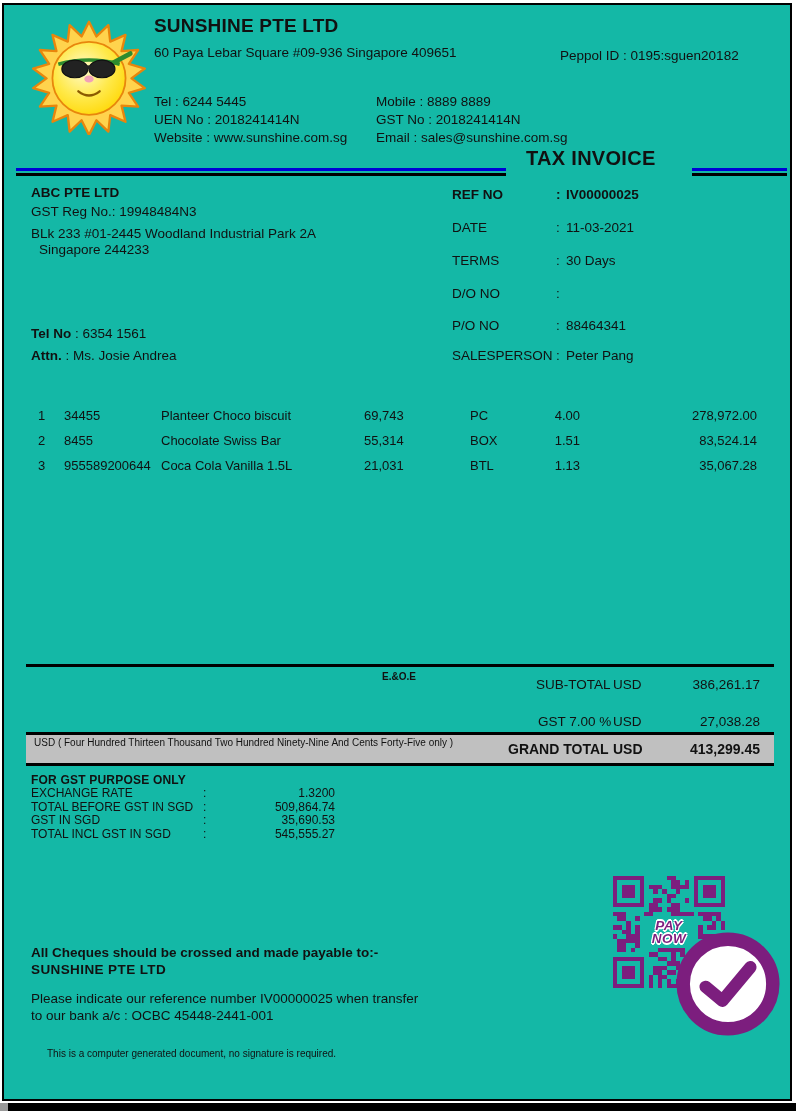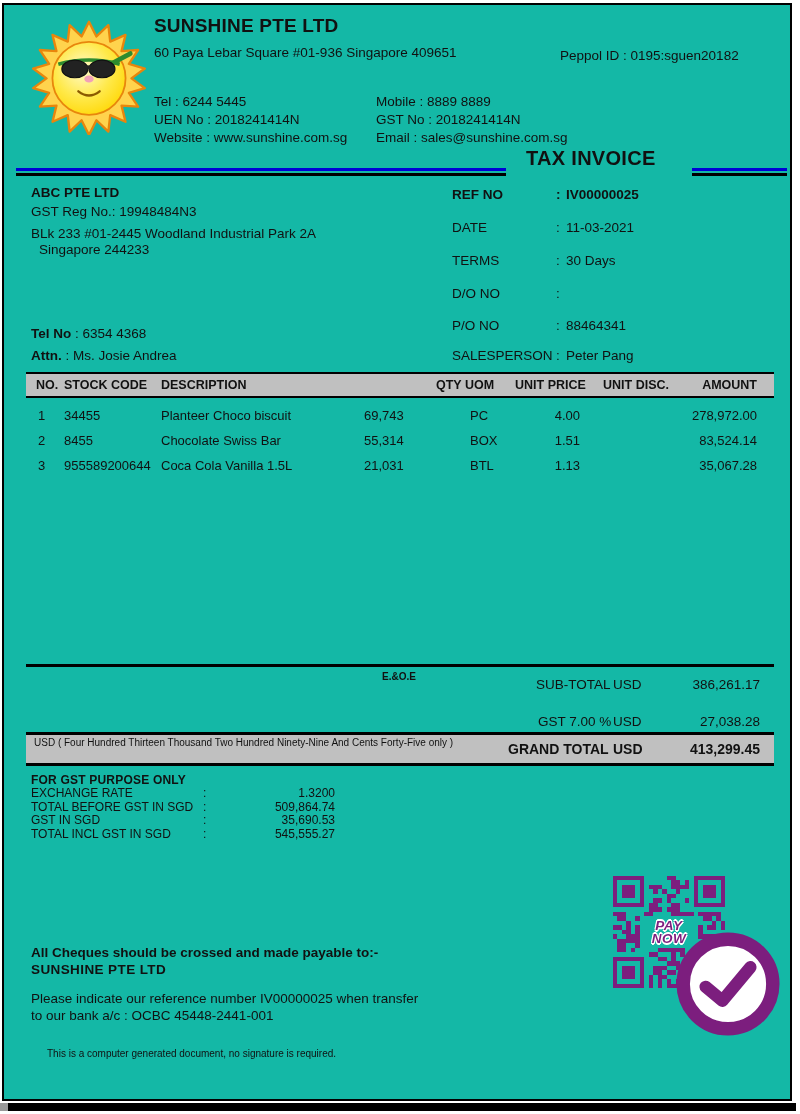--- a/index.html
+++ b/index.html
@@ -113,21 +113,21 @@
       <path d="M24 40 Q50 33 76 40" stroke="#2E8B2E" stroke-width="3" fill="none"></path>
       <path d="M70 39 L85 31" stroke="#2E8B2E" stroke-width="4" fill="none" stroke-linecap="round"></path>
       <ellipse cx="38" cy="44" rx="11" ry="7.5" fill="#222" stroke="#111" stroke-width="1"></ellipse>
       <ellipse cx="61" cy="44" rx="11" ry="7.5" fill="#222" stroke="#111" stroke-width="1"></ellipse>
       <rect x="46" y="41" width="8" height="3" fill="#222"></rect>
       <ellipse cx="50" cy="52.5" rx="4" ry="3" fill="#F2A0B8"></ellipse>
       <path d="M41 63 Q50 70 59 63" stroke="#8a5a00" stroke-width="2" fill="none" stroke-linecap="round"></path>
     </svg>
   </div>
   <div class="abs co-name">SUNSHINE PTE LTD</div>
-  <div class="abs co-addr">60 Paya Lebar Square #01-936 Singapore 409651</div>
+  <div class="abs co-addr">60 Paya Lebar Square #09-936 Singapore 409651</div>
   <div class="abs peppol">Peppol ID : 0195:sguen20182</div>
   <div class="abs contact c1 r1">Tel :  6244 5445</div>
   <div class="abs contact c2 r1">Mobile :  8889 8889</div>
   <div class="abs contact c1 r2">UEN No :  2018241414N</div>
   <div class="abs contact c2 r2">GST No :  2018241414N</div>
   <div class="abs contact c1 r3">Website : www.sunshine.com.sg</div>
   <div class="abs contact c2 r3">Email : sales@sunshine.com.sg</div>
 
   <div class="abs doc-title">TAX INVOICE</div>
   <div class="dline dl-left">
@@ -139,21 +139,21 @@
       <div class="lk"></div>
     </div>
 
   <div class="abs cust cust-name">ABC PTE LTD</div>
   <div class="abs cust cust-gst">GST Reg No.: 19948484N3</div>
   <div class="abs cust cust-a1">BLk 233 #01-2445 Woodland Industrial Park 2A</div>
   <div class="abs cust cust-a2">Singapore 244233</div>
   <div class="abs cust cust-tel">
     <span class="b">Tel No</span>
     <span>:</span>
-    <span>6354 4368</span>
+    <span>6354 1561</span>
   </div>
   <div class="abs cust cust-attn">
     <span class="b">Attn.</span>
     <span>:</span>
     <span>Ms. Josie Andrea</span>
   </div>
 
   <div class="meta-row m0">
     <span class="lab">REF NO</span>
     <span class="col">:</span>
@@ -178,29 +178,20 @@
     <span class="lab">P/O NO</span>
     <span class="col">:</span>
     <span class="val">88464341</span>
   </div>
   <div class="meta-row m5">
     <span class="lab">SALESPERSON</span>
     <span class="col">:</span>
     <span class="val">Peter Pang</span>
   </div>
 
-  <div class="thead">
-    <span class="h-no">NO.</span>
-    <span class="h-stock">STOCK CODE</span>
-    <span class="h-desc">DESCRIPTION</span>
-    <span class="h-qty">QTY  UOM</span>
-    <span class="h-price">UNIT PRICE</span>
-    <span class="h-disc">UNIT DISC.</span>
-    <span class="h-amt">AMOUNT</span>
-  </div>
 
   <div class="trow t0">
     <span class="cell-no">1</span>
     <span class="cell-stock">34455</span>
     <span class="cell-desc">Planteer Choco biscuit</span>
     <span class="cell-qty">69,743</span>
     <span class="cell-uom">PC</span>
     <span class="cell-price">4.00</span>
     <span class="cell-disc"></span>
     <span class="cell-amt">278,972.00</span>

